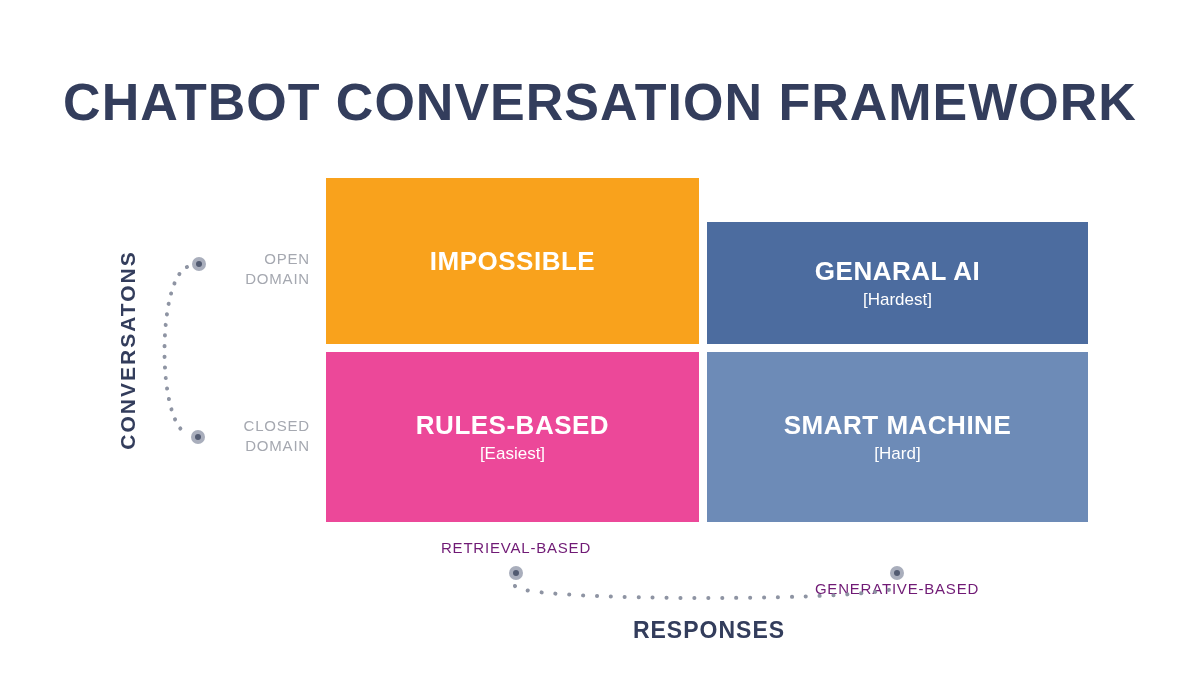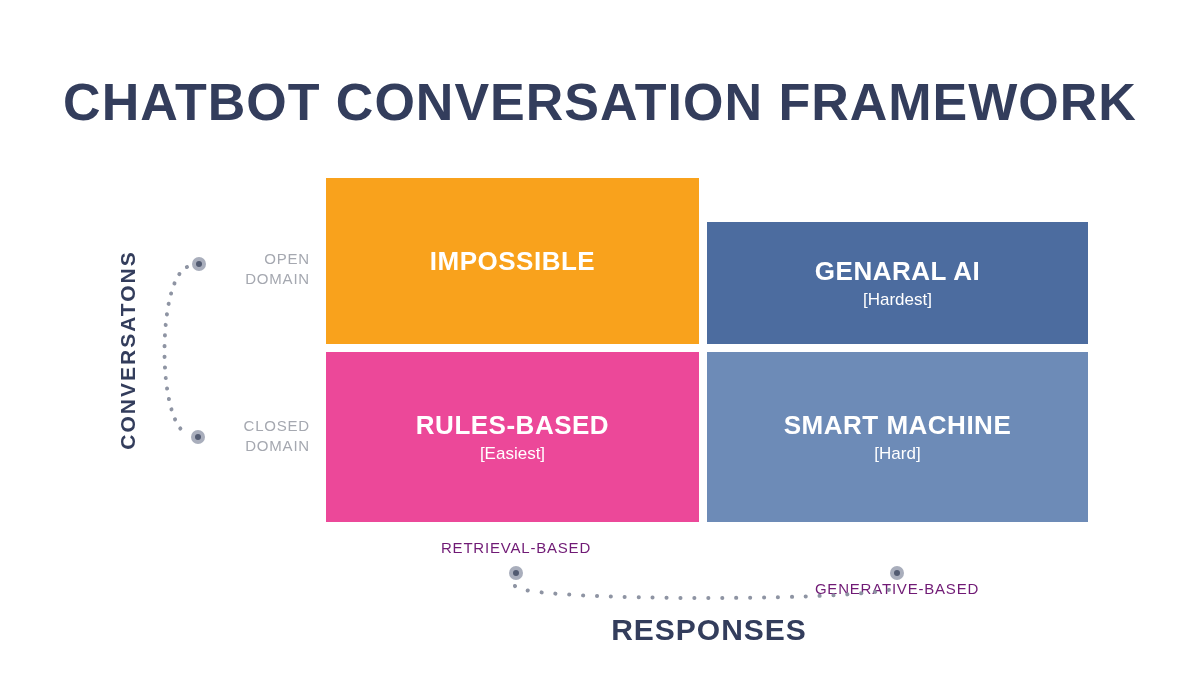--- a/index.html
+++ b/index.html
@@ -54,21 +54,21 @@
   .x-label {
     position:absolute; top:547px; transform:translate(-50%,-50%);
     font-size:15px; letter-spacing:0.8px; color:#701a75;
     white-space:nowrap;
   }
   .x-label.retrieval  { left:516px; }
   .x-label.generative { left:897px;margin-top:41px; }
   .x-axis-title {
     position:absolute; left:709px; top:630px;
     transform:translate(-50%,-50%);
-    font-size:30px; font-weight:700; letter-spacing:1px;
+    font-size:23px; font-weight:700; letter-spacing:1px;
     color:#333D5C; white-space:nowrap;
   }
   .overlay {
     position:absolute; left:0; top:0; width:1200px; height:675px;
     pointer-events:none;
   }
   .dotted-arc {
     fill:none; stroke:#8E94A3; stroke-width:4;
     stroke-linecap:round;
   }

